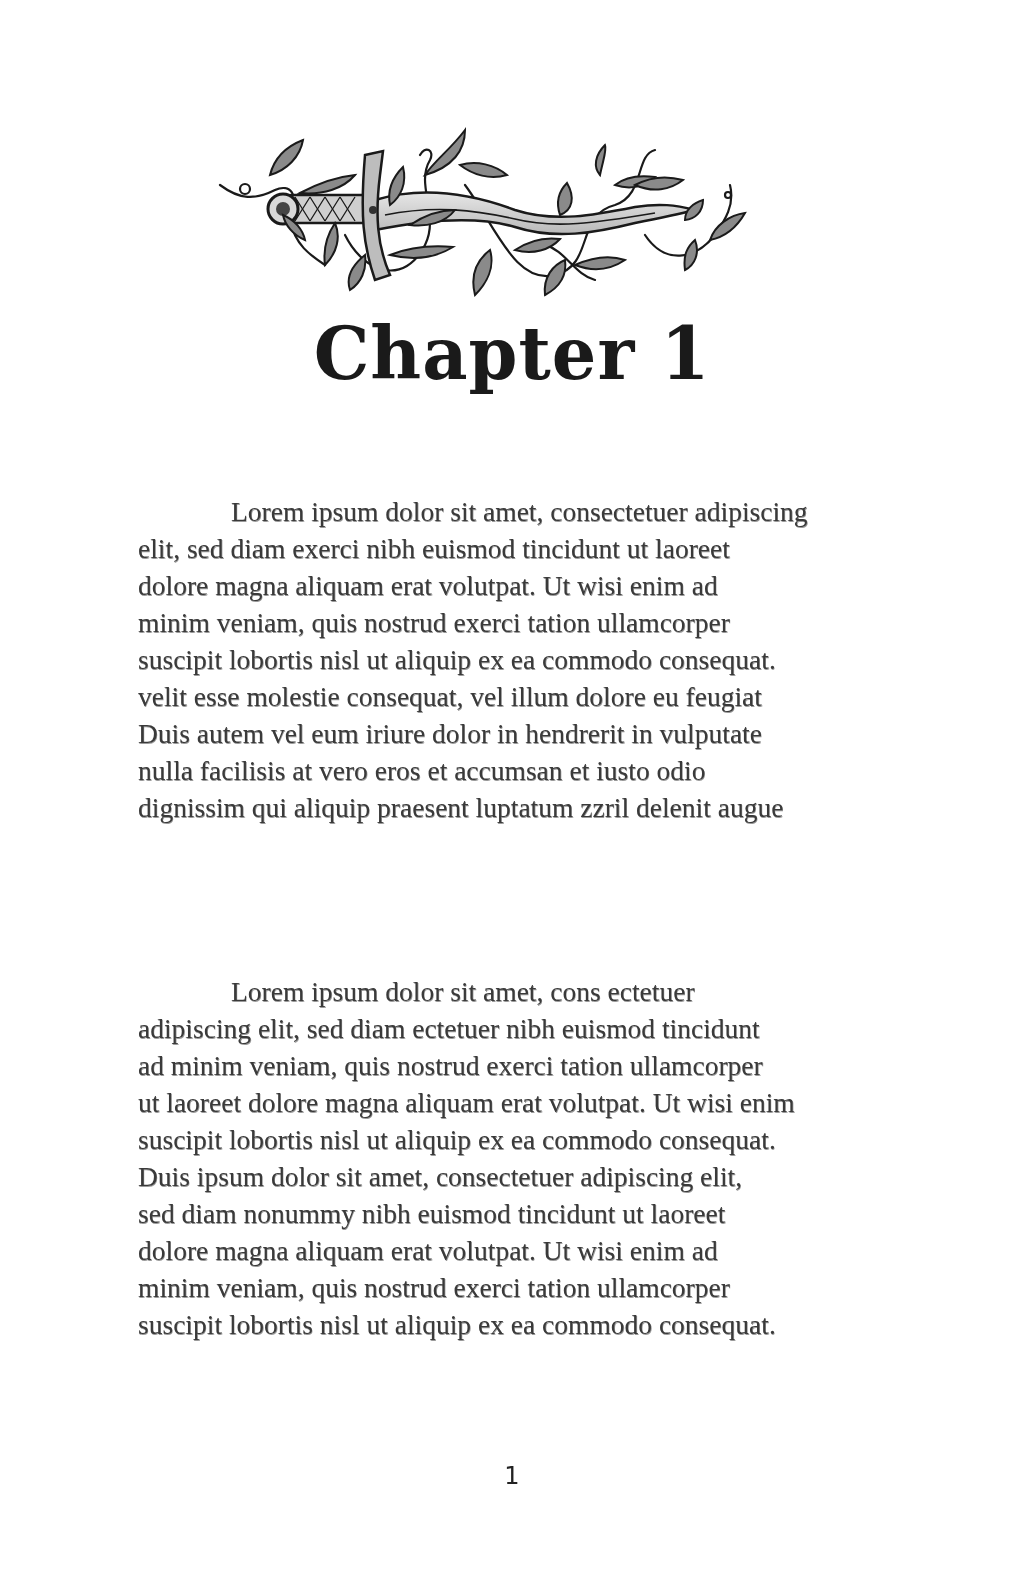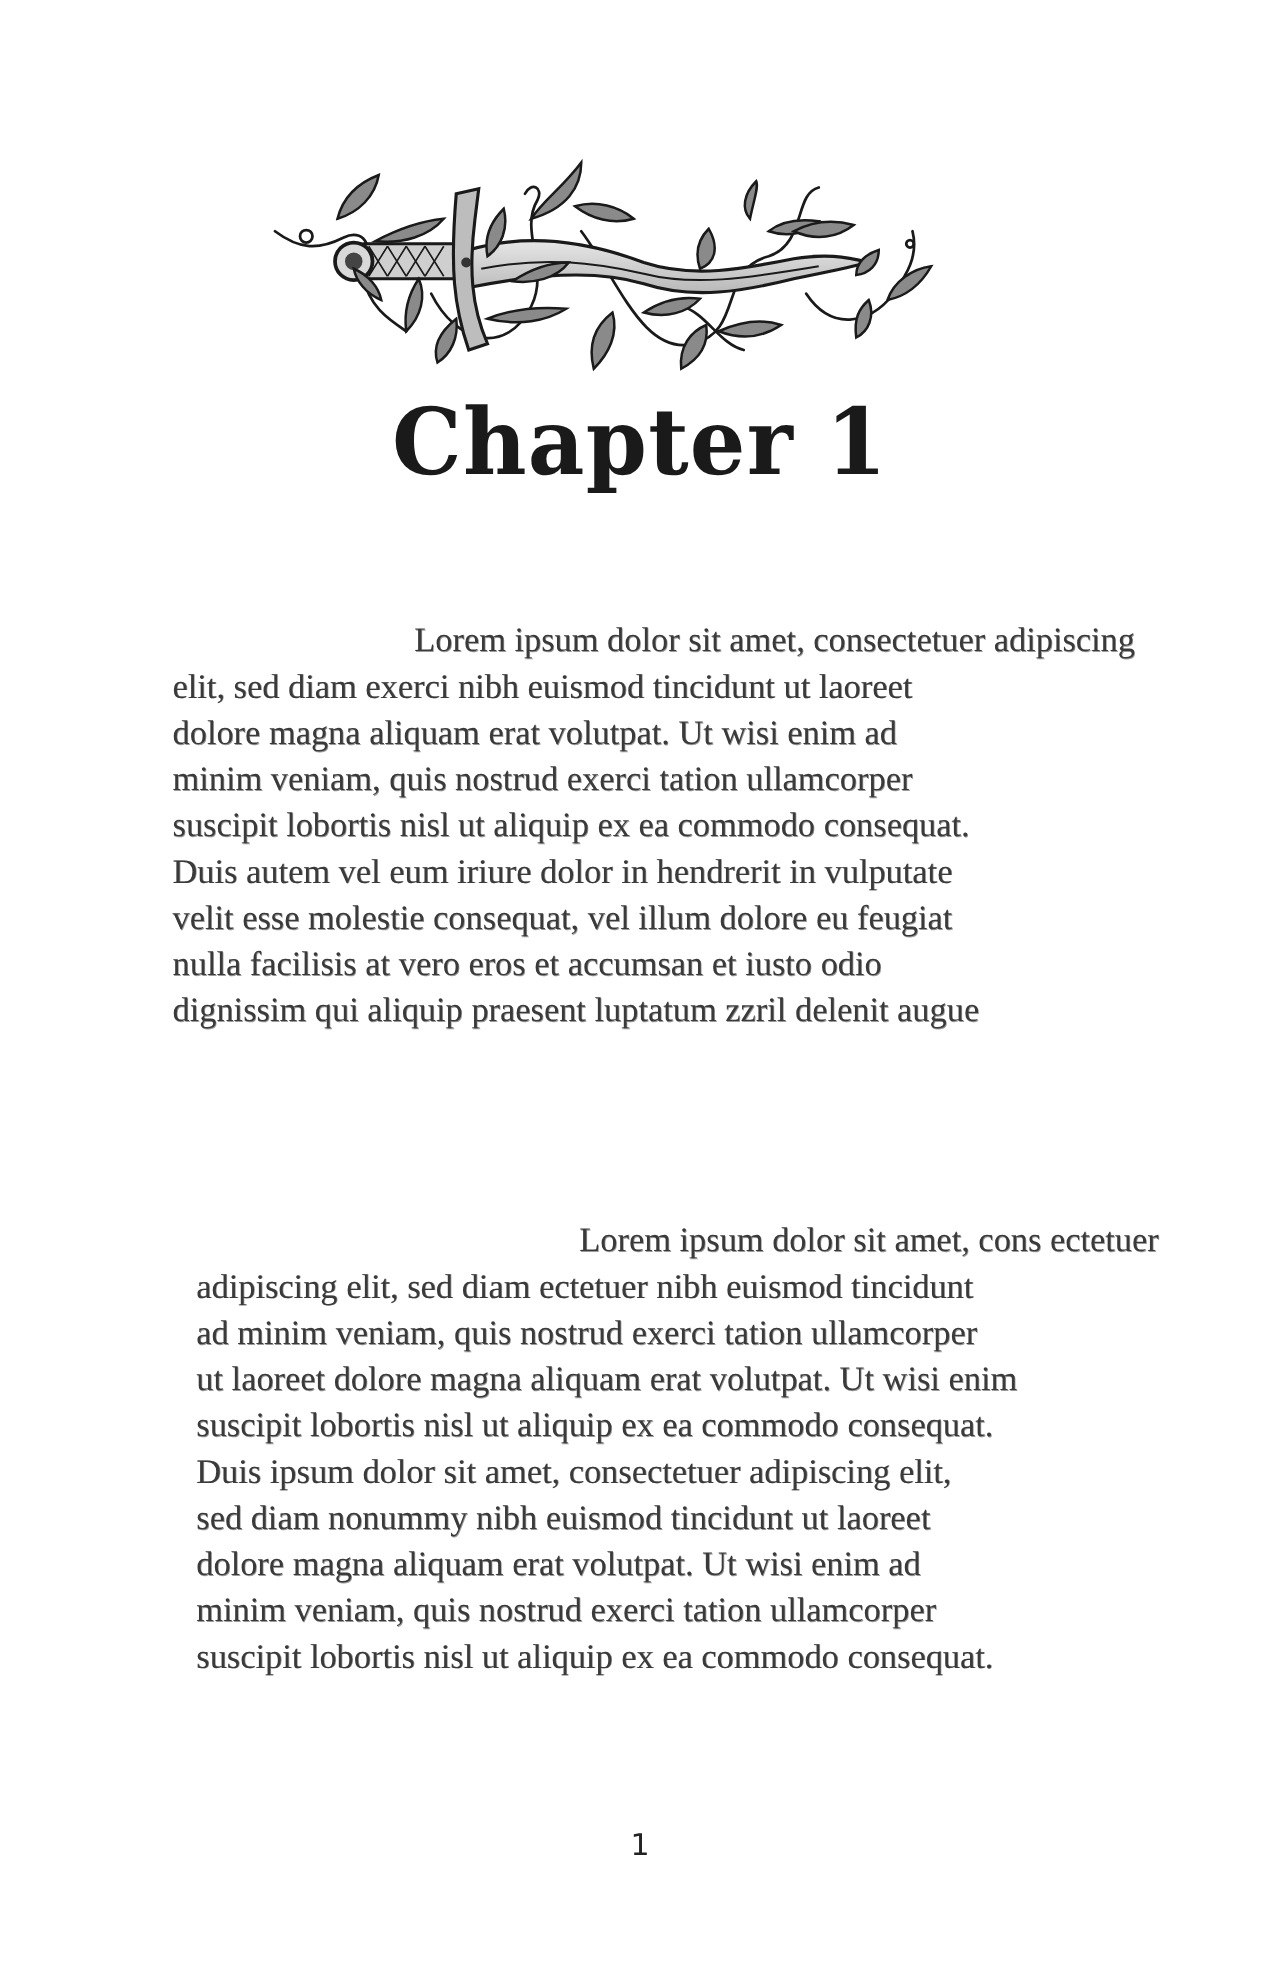--- a/index.html
+++ b/index.html
@@ -11,23 +11,23 @@
     font-family: "DejaVu Serif", serif; font-weight: bold; font-size: 70px;
     color: #1a1a1a; letter-spacing: 1px; transform: scaleY(1.05);
   }
   .body-text {
     position: absolute; left: 138px; width: 770px;
     font-family: "Liberation Serif", serif; font-size: 27.5px; line-height: 37px;
     color: #3a3a3a;
     text-shadow: 0.6px 0.6px 0 #9a9a9a;
   }
   .body-text .line { display: block; white-space: nowrap; }
-  .body-text .line.indent { padding-left: 93px; text-align: right; }
+  .body-text .line.indent { padding-left: 93px; }
   .p1 { top: 493px; }
-  .p2 { top: 973px; margin-left: 19px; }
+  .p2 { top: 973px; }
   .page-number {
     position: absolute; left: 0; right: 0; top: 1462px; text-align: center;
     font-family: "DejaVu Sans", sans-serif; font-size: 24px; color: #222;
   }
 </style>
 </head>
 <body>
 
 <div class="page">
 
@@ -91,22 +91,22 @@
   </svg>
 
   <div class="chapter-title">Chapter 1</div>
 
   <div class="body-text p1">
     <span class="line indent">Lorem ipsum dolor sit amet, consectetuer adipiscing</span>
     <span class="line">elit, sed diam exerci nibh euismod tincidunt ut laoreet</span>
     <span class="line">dolore magna aliquam erat volutpat. Ut wisi enim ad</span>
     <span class="line">minim veniam, quis nostrud exerci tation ullamcorper</span>
     <span class="line">suscipit lobortis nisl ut aliquip ex ea commodo consequat.</span>
+    <span class="line">velit esse molestie consequat, vel illum dolore eu feugiat</span>
     <span class="line">Duis autem vel eum iriure dolor in hendrerit in vulputate</span>
-    <span class="line">velit esse molestie consequat, vel illum dolore eu feugiat</span>
     <span class="line">nulla facilisis at vero eros et accumsan et iusto odio</span>
     <span class="line">dignissim qui aliquip praesent luptatum zzril delenit augue</span>
   </div>
 
   <div class="body-text p2">
     <span class="line indent">Lorem ipsum dolor sit amet, cons ectetuer</span>
     <span class="line">adipiscing elit, sed diam ectetuer nibh euismod tincidunt</span>
     <span class="line">ad minim veniam, quis nostrud exerci tation ullamcorper</span>
     <span class="line">ut laoreet dolore magna aliquam erat volutpat. Ut wisi enim</span>
     <span class="line">suscipit lobortis nisl ut aliquip ex ea commodo consequat.</span>

